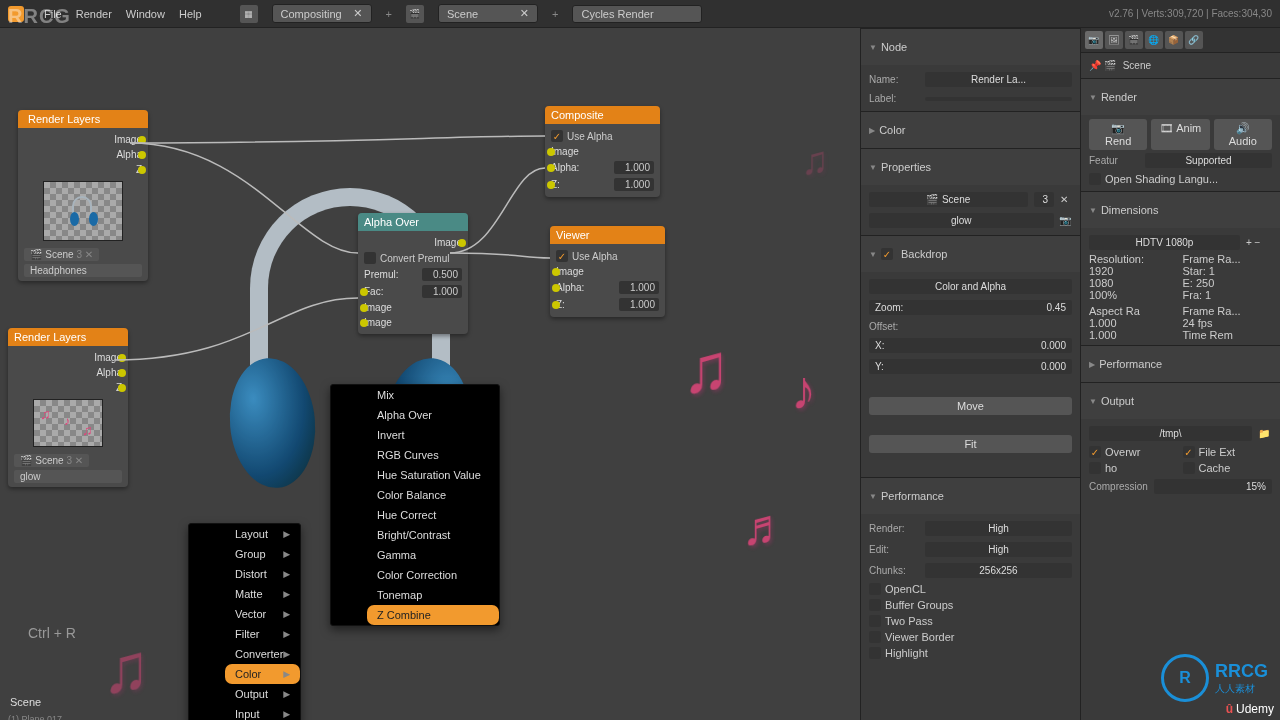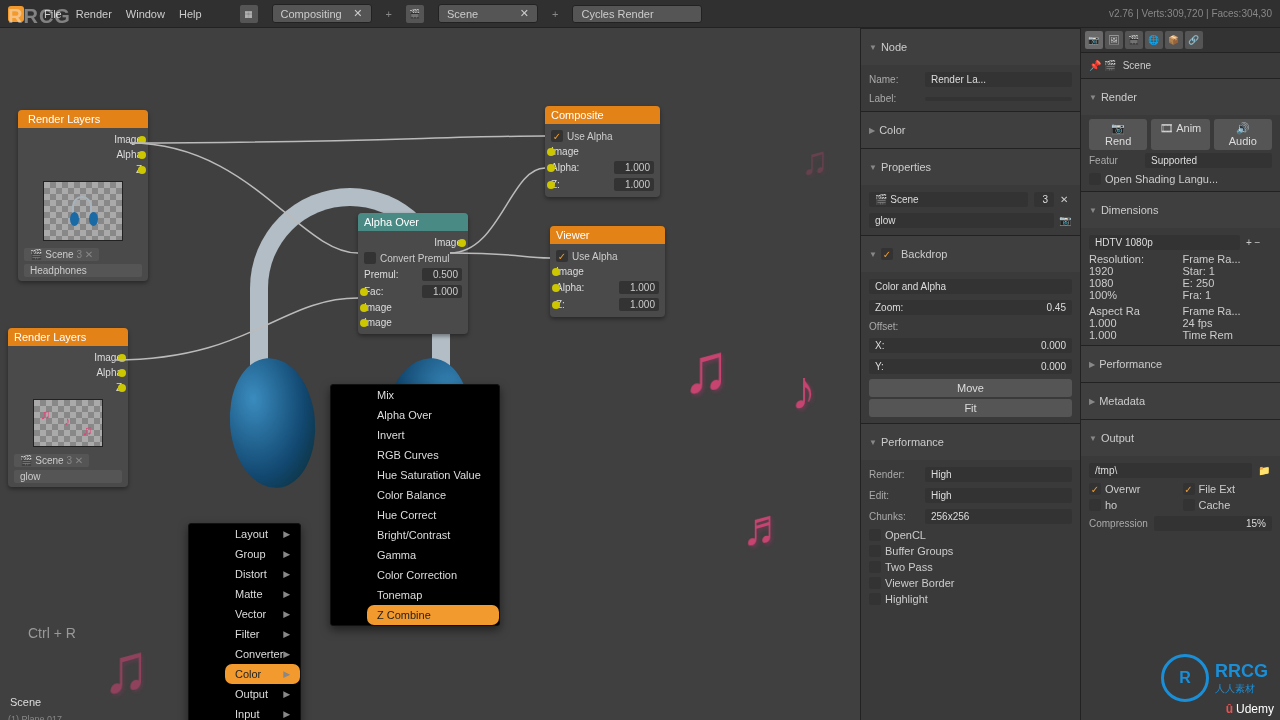--- a/index.html
+++ b/index.html
@@ -43,24 +43,24 @@
 .ctx-item.hl { background: #f29a2e; color: #222; border-radius: 7px; }
 .ctx-item .arrow { font-size: 9px; color: #888; }
 .panel-tabs { display: flex; gap: 2px; padding: 3px 4px; background: #333; border-bottom: 1px solid #222; }
 .panel-tab { width: 18px; height: 18px; background: #555; border-radius: 2px; display: flex; align-items: center; justify-content: center; font-size: 9px; }
 .section-header { background: #3f3f3f; padding: 12px 8px; color: #ccc; border-top: 1px solid #222; cursor: pointer; display: flex; align-items: center; gap: 4px; }
 .section-header::before { content: "▼"; font-size: 8px; color: #888; }
 .section-header.collapsed::before { content: "▶"; }
 .section-body { padding: 4px 8px; }
 .prop-row { display: flex; align-items: center; gap: 6px; padding: 3px 0; font-size: 10px; }
 .prop-row .plabel { color: #aaa; min-width: 50px; }
-.prop-row .pfield { background: #333; padding: 2px 6px; border-radius: 2px; flex: 1; text-align: left; color: #ddd; }
+.prop-row .pfield { background: #333; padding: 2px 6px; border-radius: 2px; flex: 1; text-align: center; color: #ddd; }
 .prop-row .pfield.num { text-align: right; }
 .btn { background: #555; padding: 3px 8px; border-radius: 3px; text-align: center; cursor: pointer; color: #ddd; }
-.btn.full { display: block; margin: 2px 0; }
+.btn.full { display: block; margin: 20px 0; }
 
 .two-col { display: flex; gap: 4px; }
 .two-col > * { flex: 1; }
 
 
 .bg-render { position: absolute; top: 40px; left: 100px; width: 700px; height: 600px; opacity: 0.85; z-index: 0; }
 .headphones { position: absolute; width: 240px; height: 300px; left: 130px; top: 120px; }
 .headphones .band { position: absolute; width: 200px; height: 200px; border: 18px solid #c8d4dd; border-bottom: none; border-radius: 200px 200px 0 0; left: 20px; top: 0; }
 .headphones .cup-l { position: absolute; width: 85px; height: 130px; background: radial-gradient(ellipse at 30% 30%, #3a9ad6, #0a4a7a 60%, #022 100%); border-radius: 50%; left: 0; bottom: 0; transform: rotate(-5deg); }
 .headphones .cup-r { position: absolute; width: 85px; height: 130px; background: radial-gradient(ellipse at 70% 30%, #3a9ad6, #0a4a7a 60%, #022 100%); border-radius: 50%; right: 0; bottom: 0; transform: rotate(5deg); }
@@ -510,21 +510,20 @@
       <div class="two-col">
           <span class="pfield num">1.000</span>
           <span class="pfield num">24 fps</span>
         </div>
       <div class="two-col">
           <span class="pfield num">1.000</span>
           <span class="pfield num">Time Rem</span>
         </div>
     </div>
     <div class="section-header collapsed">Performance</div>
-    <div class="section-header collapsed">Metadata</div>
     <div class="section-header">Output</div>
     <div class="section-body">
       <div class="prop-row">
           <span class="pfield">/tmp\</span>
           <span style="flex:0 0 14px">📁</span>
         </div>
       <div class="two-col">
         <div class="checkbox-row">
             <span class="checkbox checked"></span>
             <span>Overwr</span>

